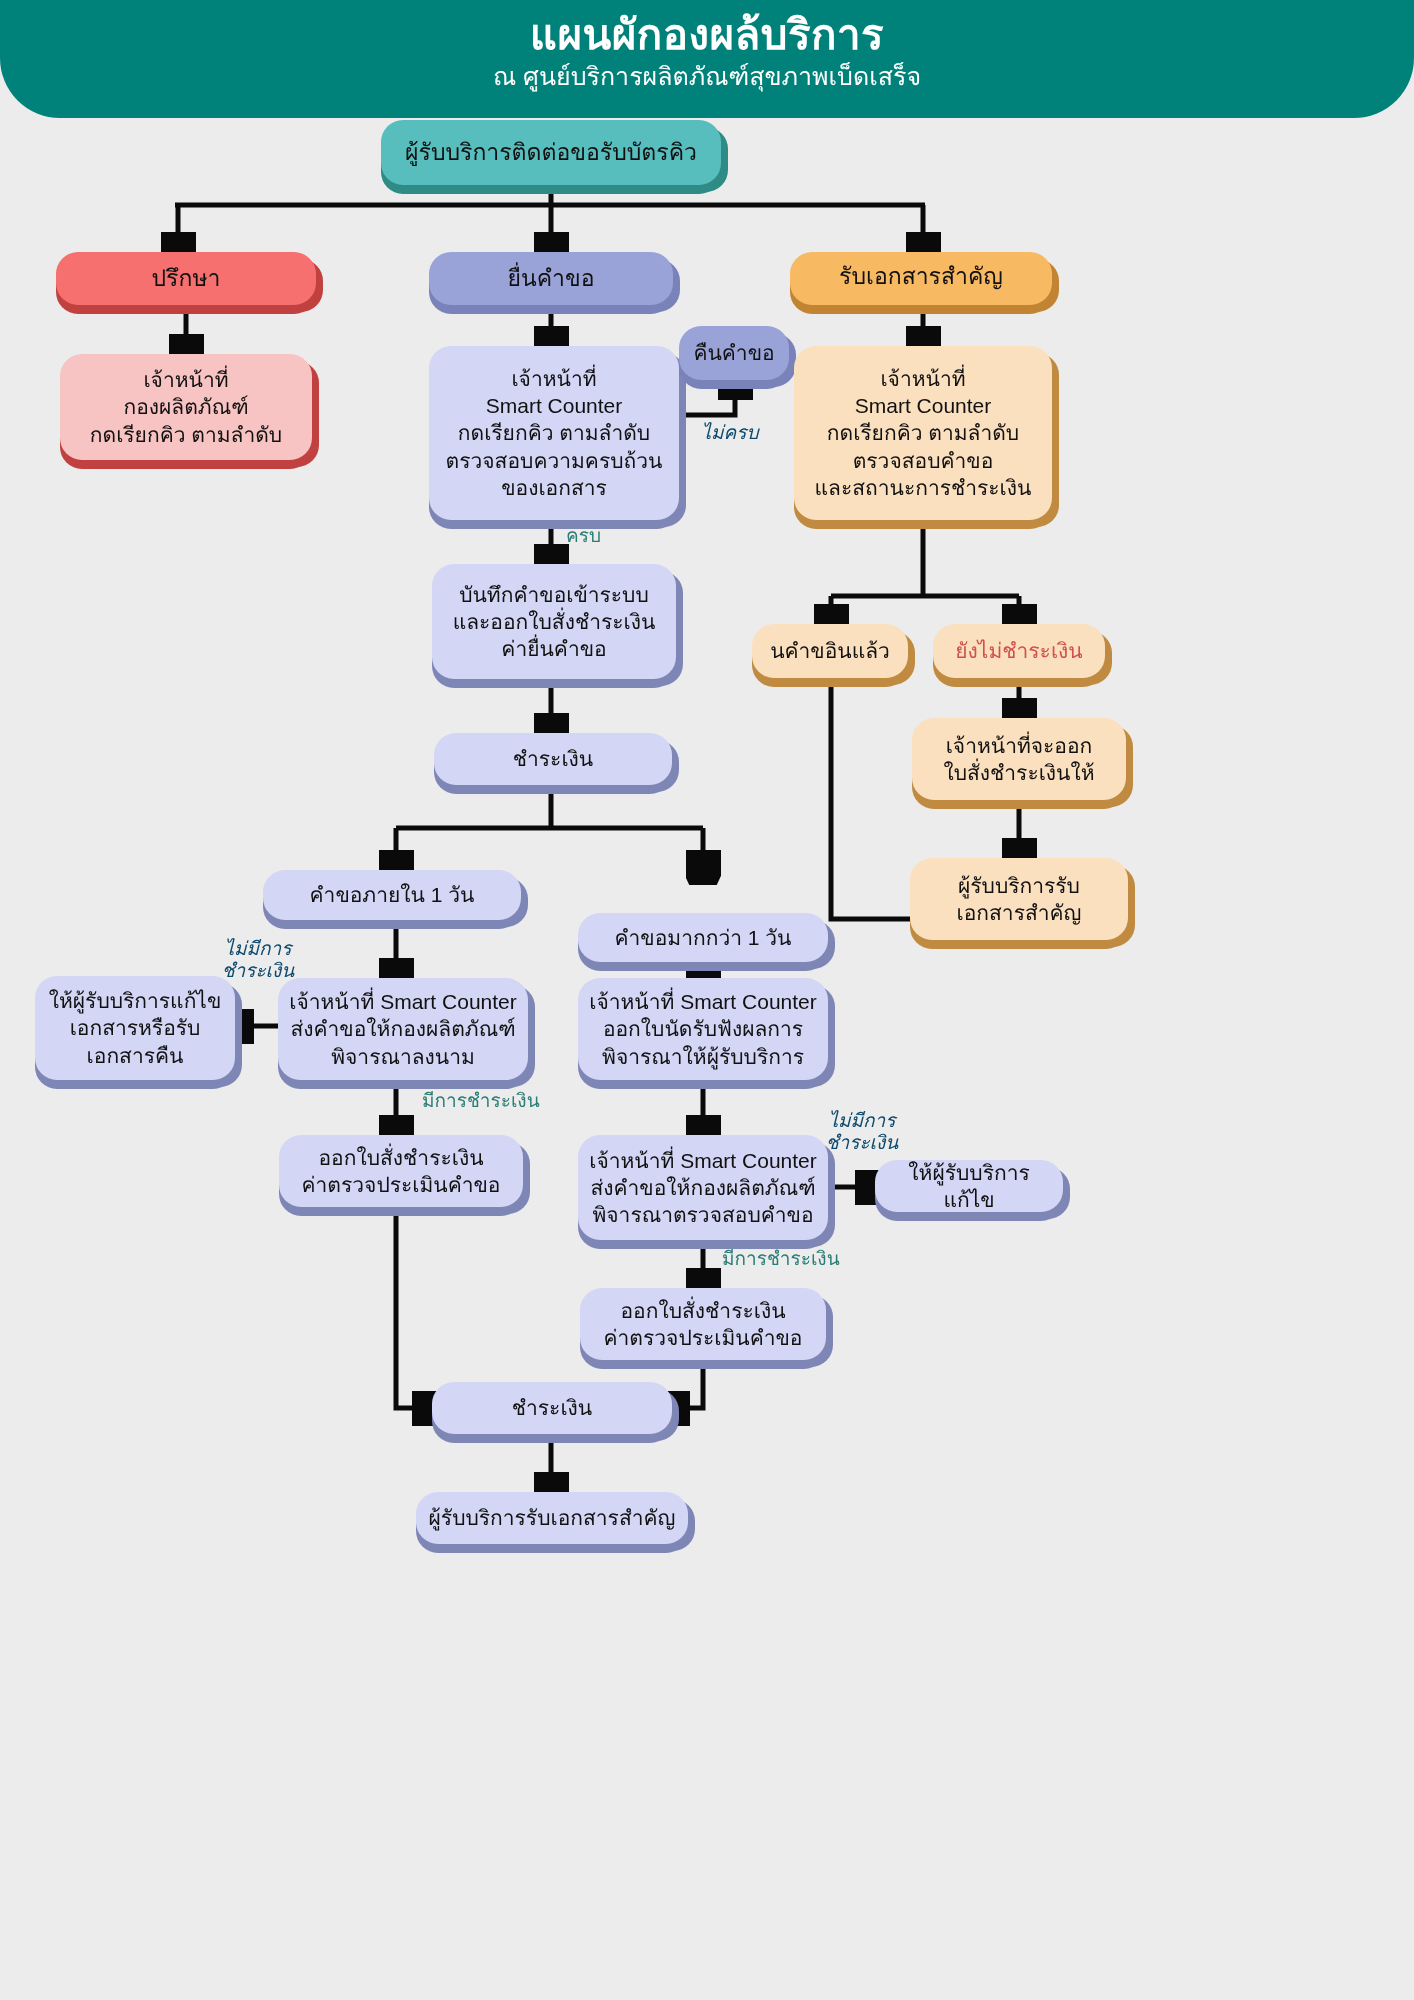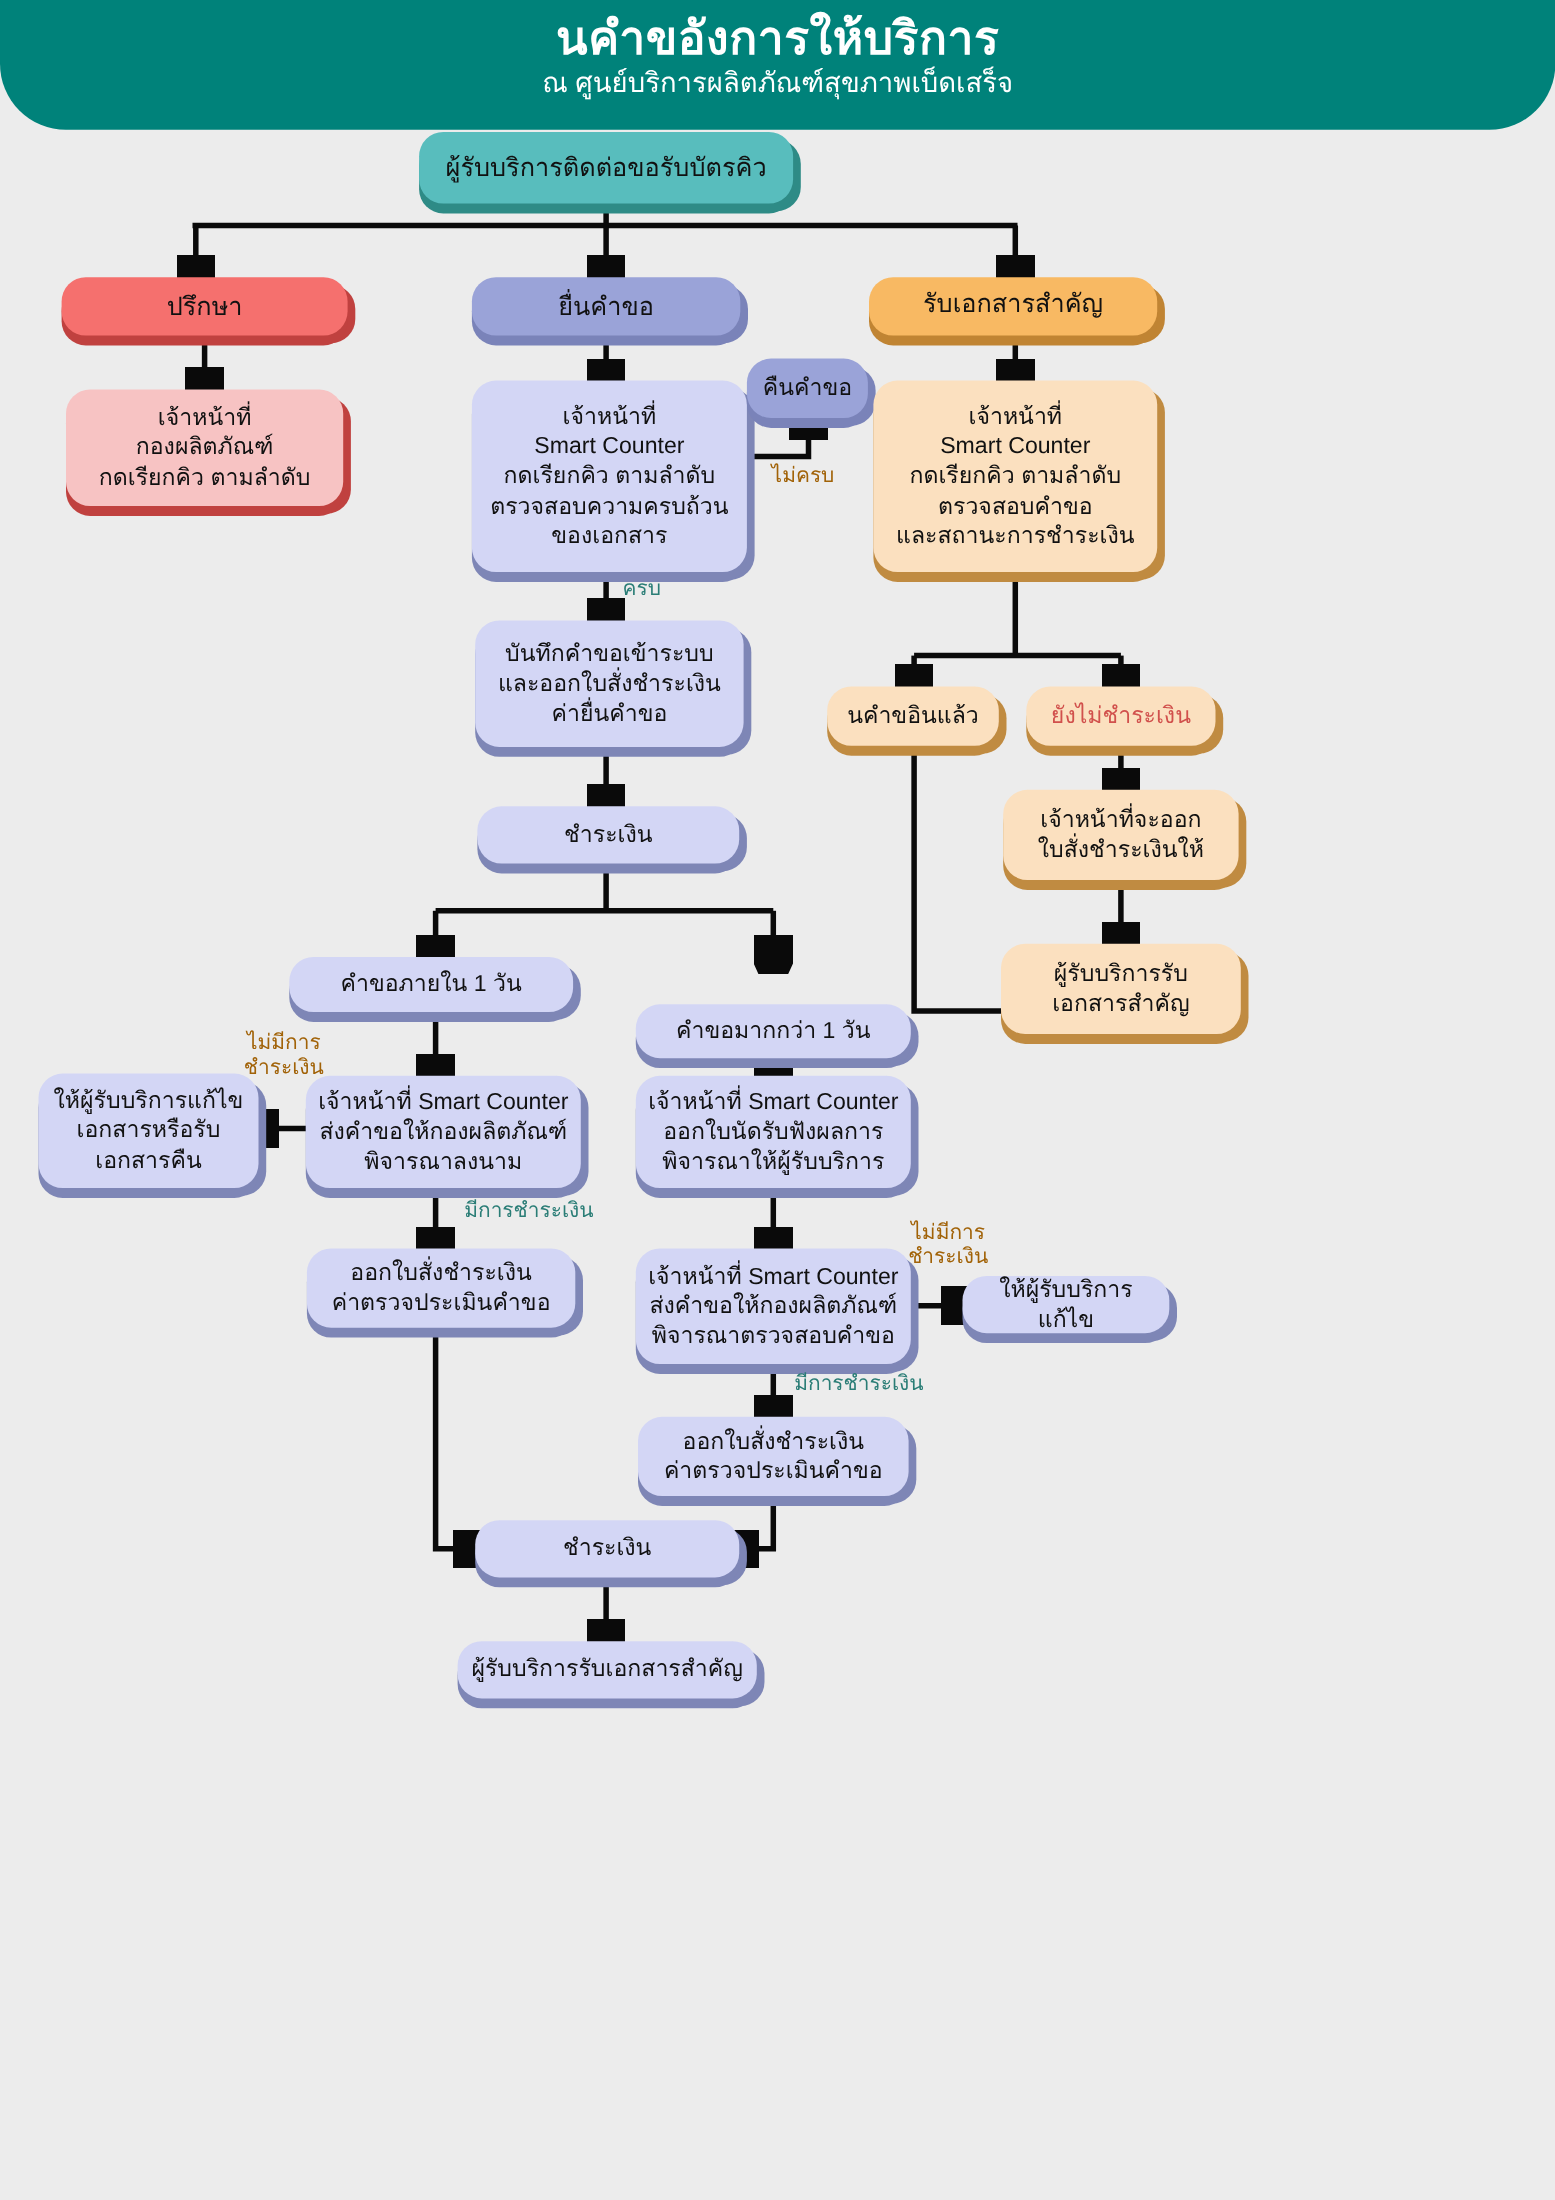--- a/index.html
+++ b/index.html
@@ -48,30 +48,30 @@
   .n-orange{background:#f8b963;box-shadow:0 9px 0 0 #c08433, 7px 7px 0 0 #c08433;}
   .n-peach{background:#fbe0bf;box-shadow:0 9px 0 0 #c08b41, 7px 7px 0 0 #c08b41;}
   
   .n-teal{background:#58bdbd;box-shadow:0 9px 0 0 #2e8b86, 7px 7px 0 0 #2e8b86;}
 
   
   .elabel{
     position:absolute;font-size:19px;line-height:1.15;z-index:4;
     white-space:pre-line;text-align:center;
   }
-  .lab-red{color:#a16207;}
+  .lab-red{color:#0c4a6e;font-style:italic;}
   .lab-green{color:#2a7d76;}
 </style>
 </head>
 <body>
 
 <div id="stage">
 
   <div class="banner">
-    <div class="t1">นคำขอังการให้บริการ</div>
+    <div class="t1">แผนผักองผล้บริการ</div>
     <div class="t2">ณ ศูนย์บริการผลิตภัณฑ์สุขภาพเบ็ดเสร็จ</div>
   </div>
 
   <svg class="wires" viewBox="0 0 1414 2000">
     <defs>
       <marker id="ar" markerWidth="7" markerHeight="7" refX="3.6" refY="3.5" orient="auto">
         <path d="M0,0.3 L7,3.5 L0,6.7 Z" fill="#0a0a0a" stroke="none"></path>
       </marker>
     </defs>
 

